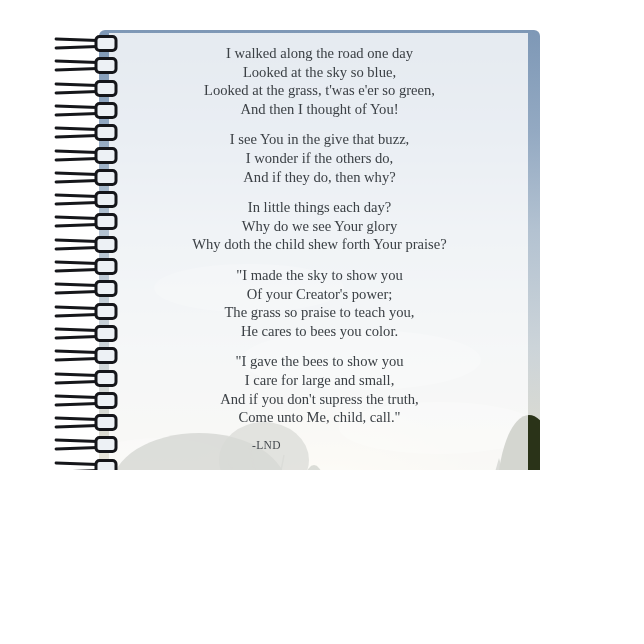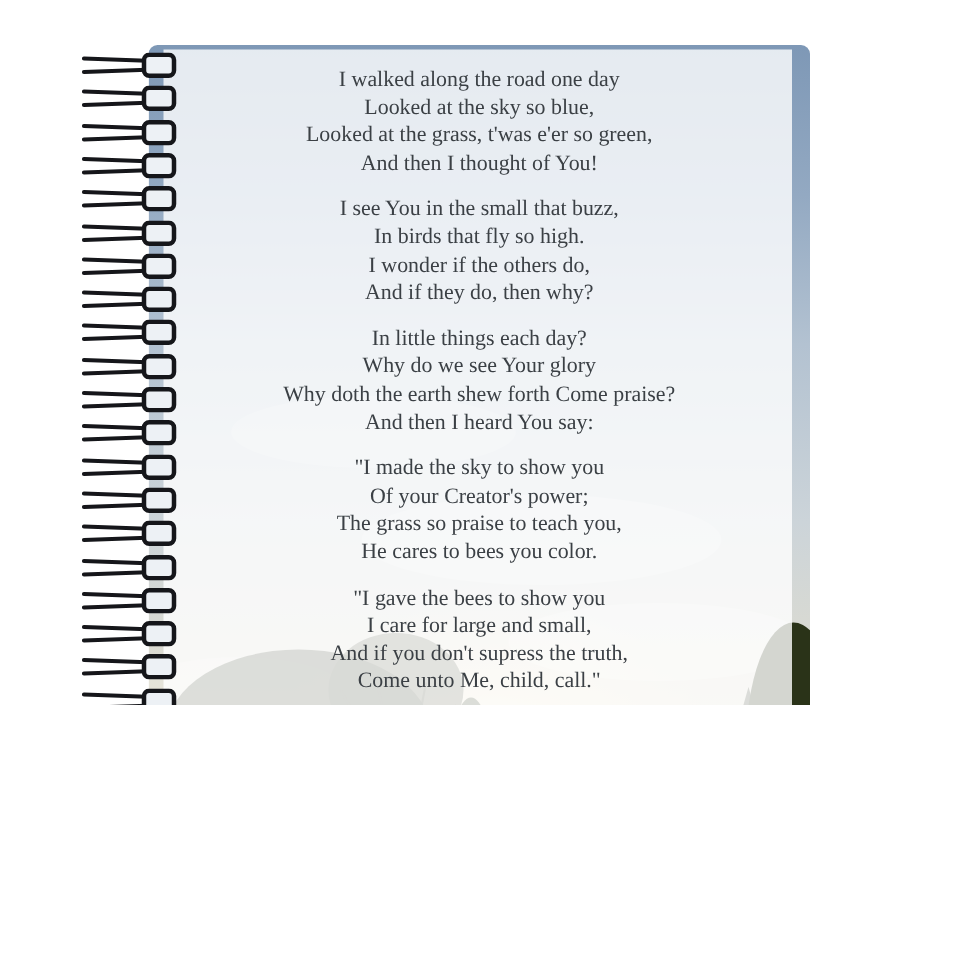--- a/index.html
+++ b/index.html
@@ -112,30 +112,28 @@
   </div>
 
   <div class="poem">
     <p class="stanza">
       <span class="line">I walked along the road one day</span>
       <span class="line">Looked at the sky so blue,</span>
       <span class="line">Looked at the grass, t'was e'er so green,</span>
       <span class="line">And then I thought of You!</span>
     </p>
     <p class="stanza">
-      <span class="line">I see You in the small that buzz,</span>
-      <span class="line">In birds that fly so high.</span>
+      <span class="line">I see You in the give that buzz,</span>
       <span class="line">I wonder if the others do,</span>
       <span class="line">And if they do, then why?</span>
     </p>
     <p class="stanza">
       <span class="line">In little things each day?</span>
       <span class="line">Why do we see Your glory</span>
-      <span class="line">Why doth the earth shew forth Come praise?</span>
-      <span class="line">And then I heard You say:</span>
+      <span class="line">Why doth the child shew forth Your praise?</span>
     </p>
     <p class="stanza">
       <span class="line">"I made the sky to show you</span>
       <span class="line">Of your Creator's power;</span>
       <span class="line">The grass so praise to teach you,</span>
       <span class="line">He cares to bees you color.</span>
     </p>
     <p class="stanza">
       <span class="line">"I gave the bees to show you</span>
       <span class="line">I care for large and small,</span>

